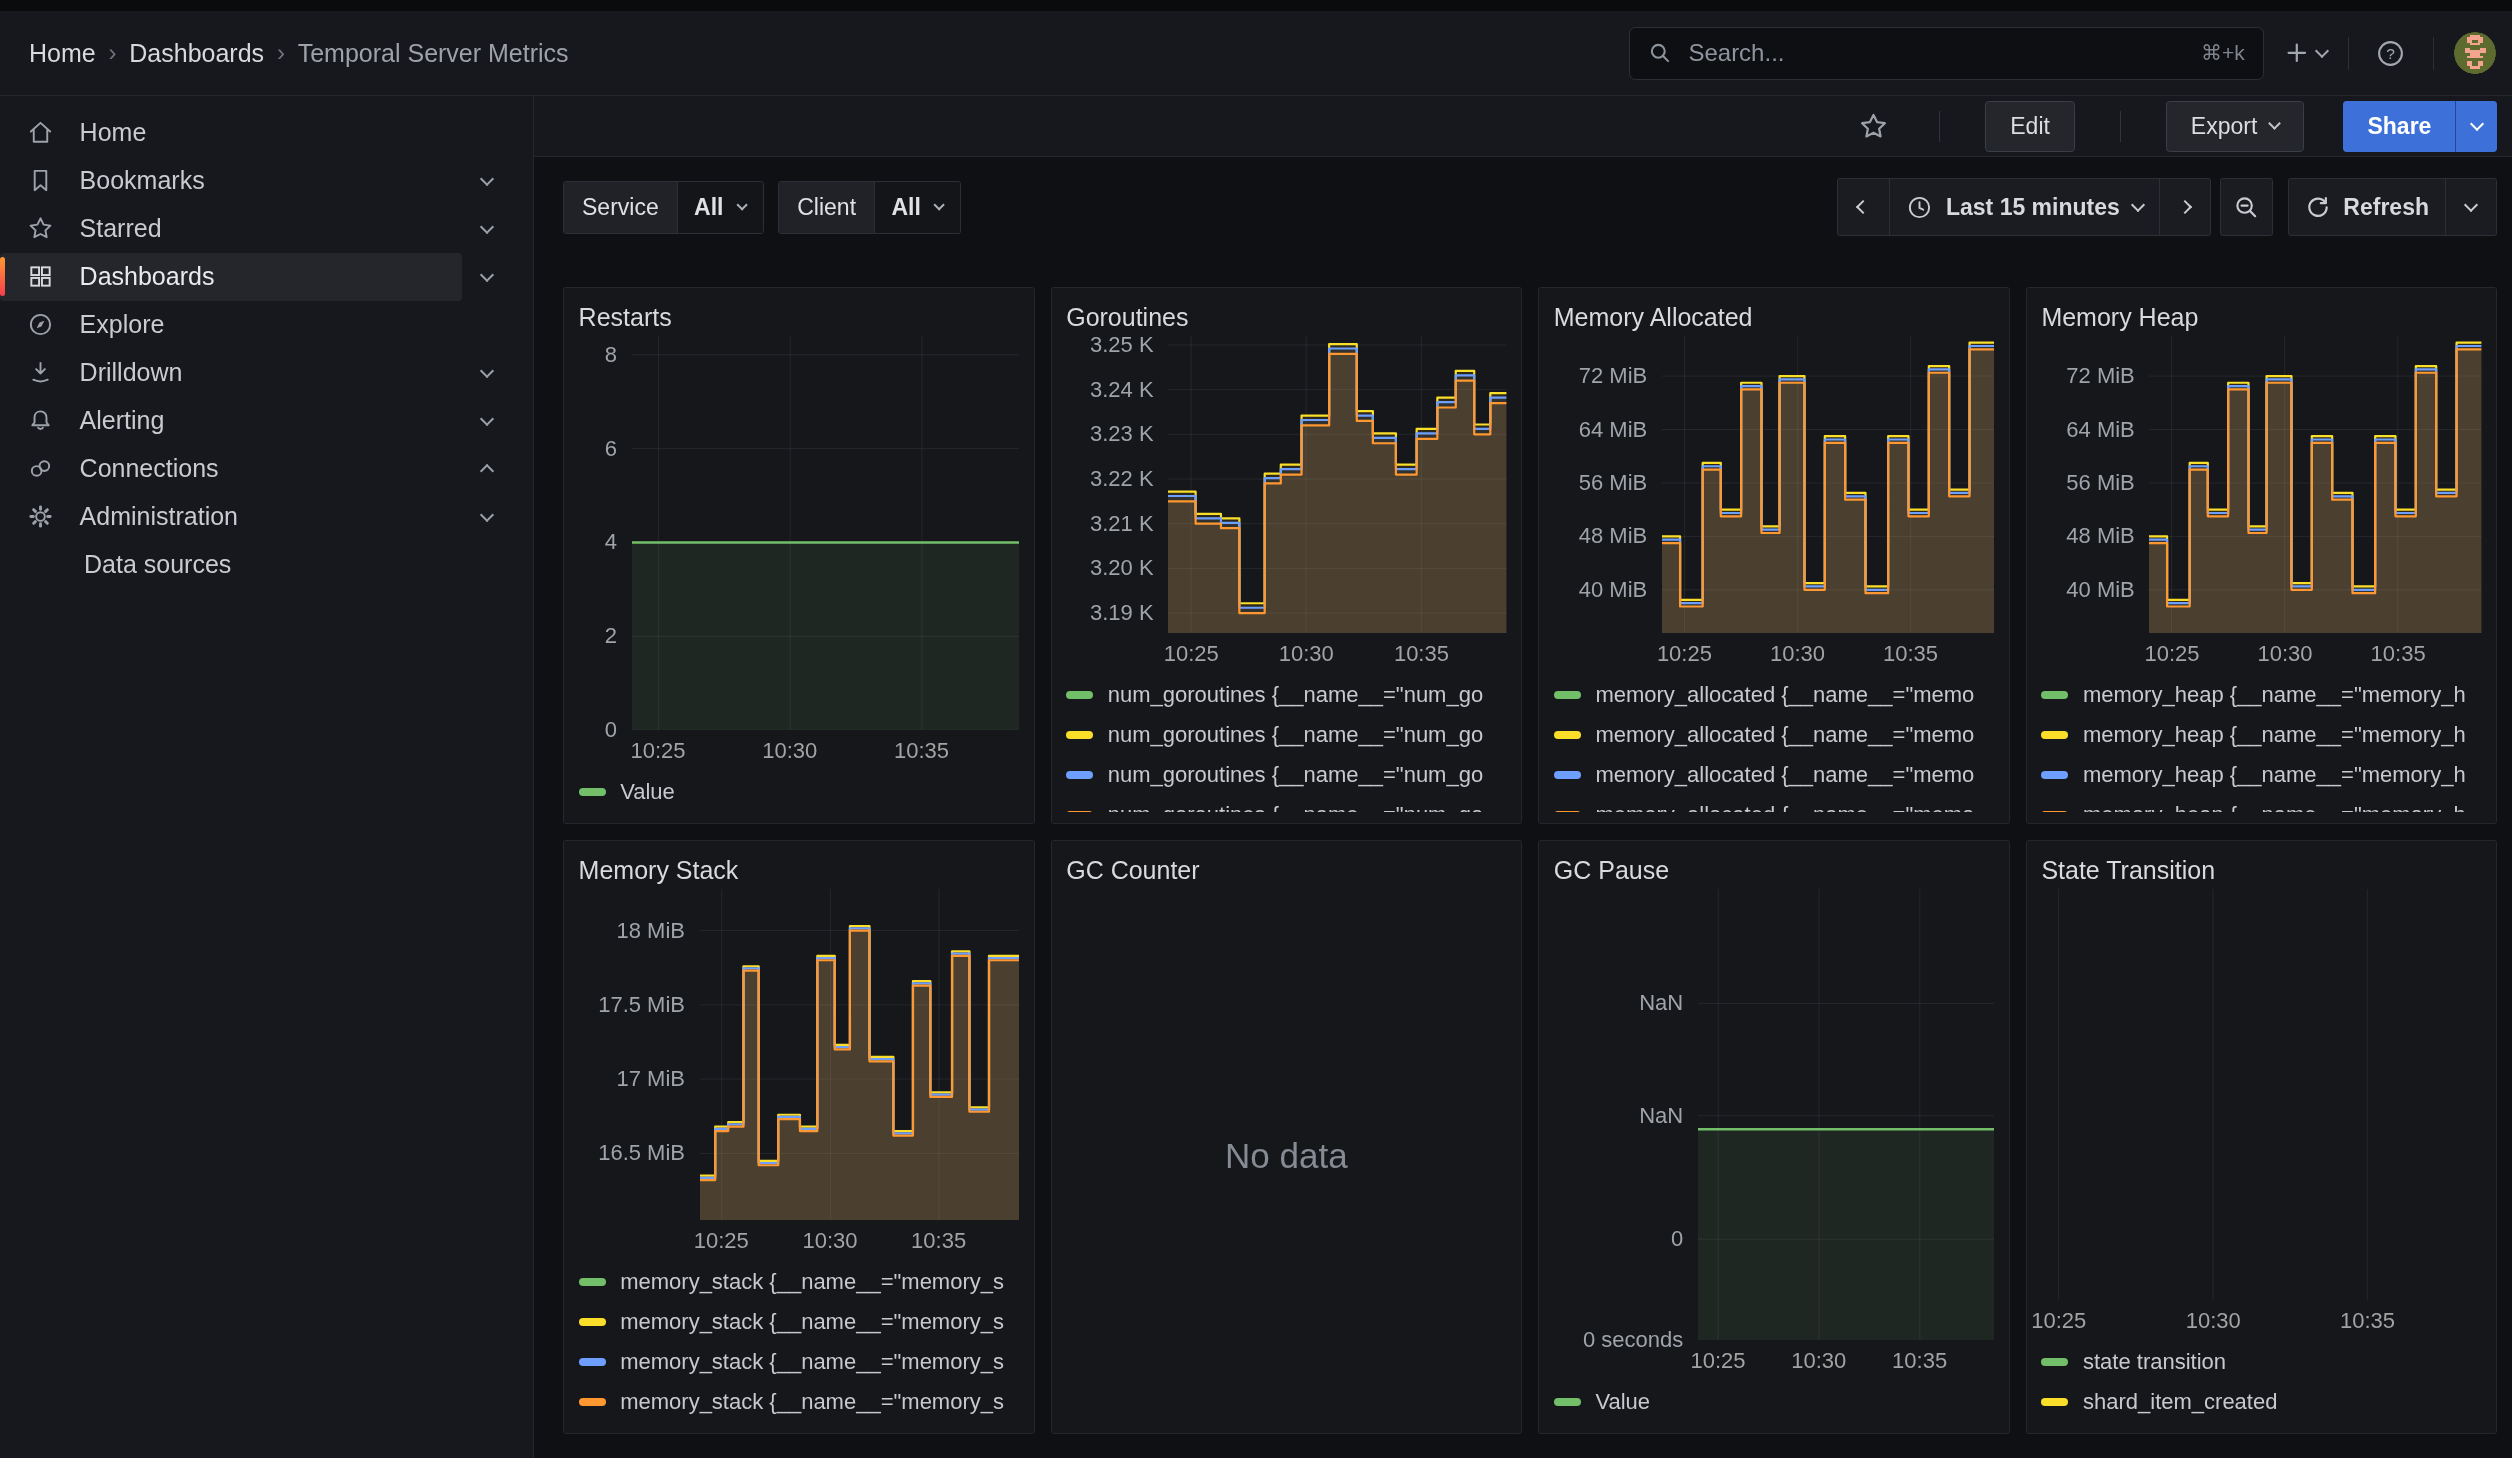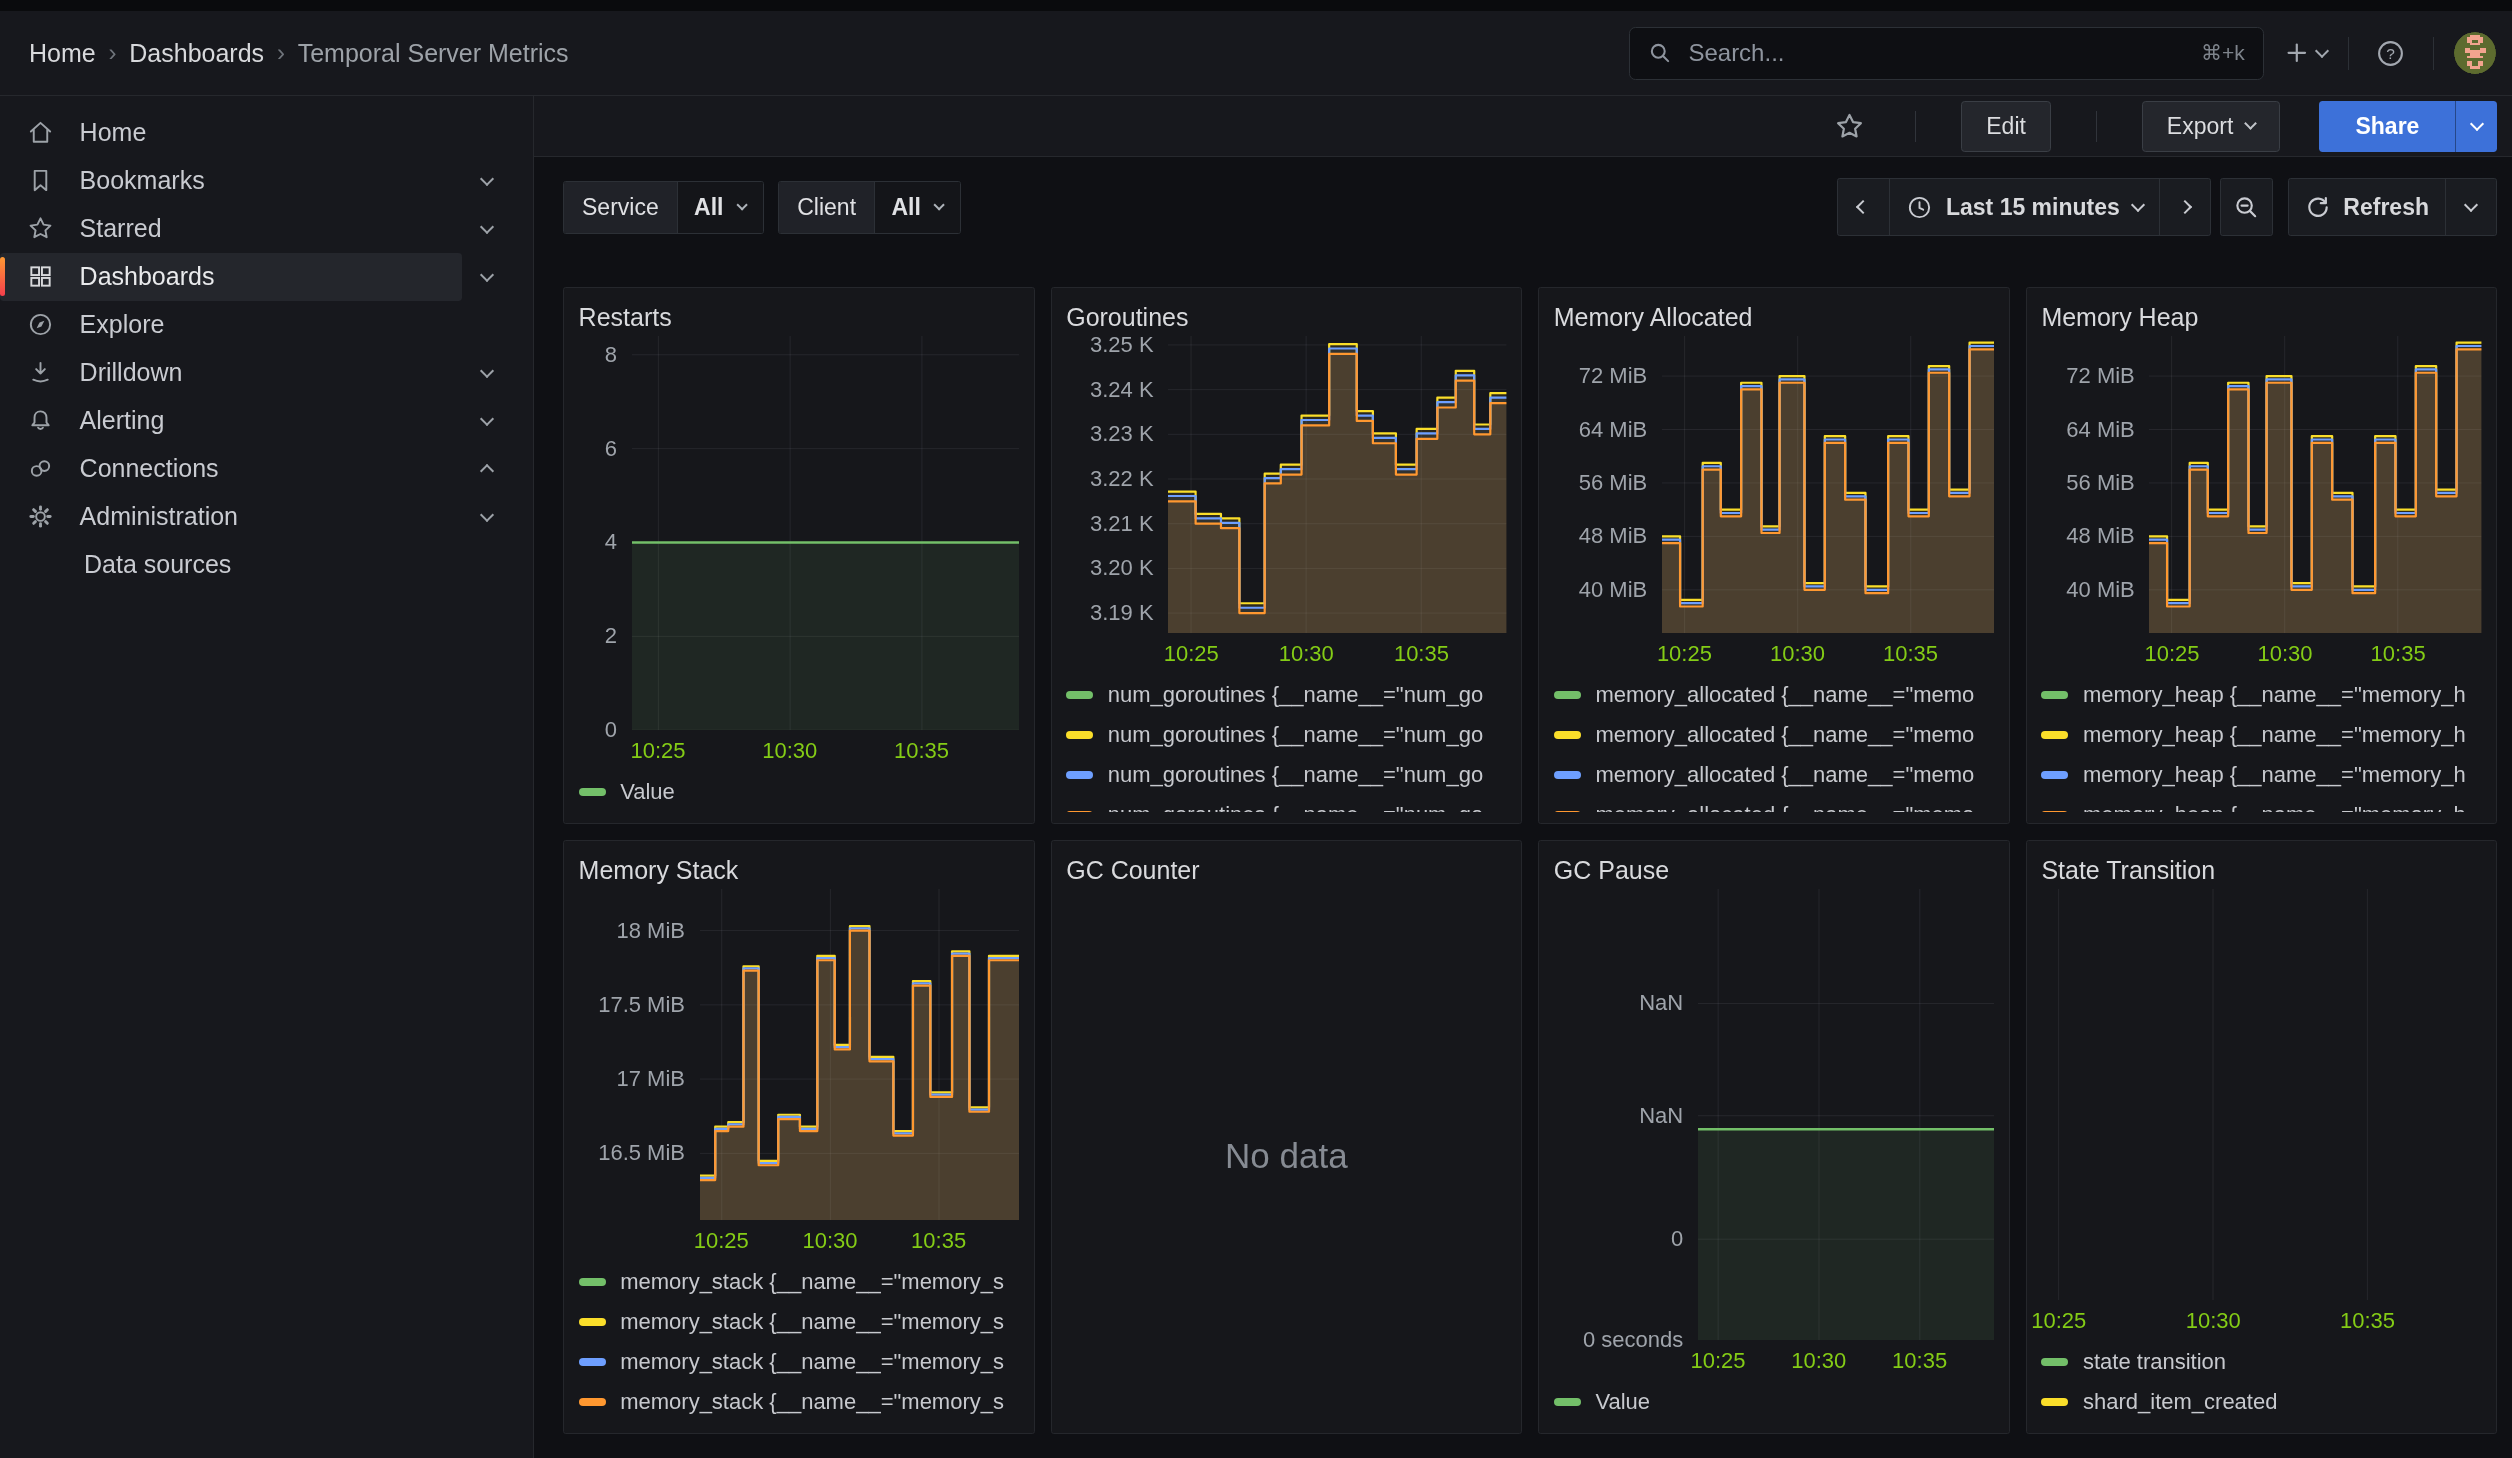--- a/index.html
+++ b/index.html
@@ -43,21 +43,21 @@
   .ssub{padding-left:84px;}
   .schev{width:49px;height:100%;display:flex;align-items:center;justify-content:center;color:#9da2a8;}
   .content{flex:1;display:flex;flex-direction:column;min-width:0;}
   
   .toolbar{height:61px;flex:none;background:#17181d;border-bottom:0.9px solid #26282d;display:flex;align-items:center;justify-content:flex-end;padding:0 14.6px;gap:23px;}
   .tb-div{width:0.9px;height:31px;background:#31343b;margin:0 22px;}
   .staricon{width:42px;height:42px;color:#9da2a8;display:flex;align-items:center;justify-content:center;}
   .btn{height:51px;display:inline-flex;align-items:center;gap:12.8px;padding:0 24px;border-radius:3.7px;font-size:23px;color:#dcdde0;background:#24262c;border:0.9px solid #3a3e45;}
   .btn .chev{width:9px;height:9px;border-width:2.3px;color:#c2c5ca;}
   .share{display:flex;margin-left:16.4px;}
-  .btn-blue{height:51px;display:inline-flex;align-items:center;padding:0 36px;background:#3D71D9;color:#fff;font-size:23px;font-weight:600;border-radius:3.7px 0 0 3.7px;}
+  .btn-blue{height:51px;display:inline-flex;align-items:center;padding:0 24px;background:#3D71D9;color:#fff;font-size:23px;font-weight:600;border-radius:3.7px 0 0 3.7px;}
   .btn-blue-chev{width:42px;height:51px;display:flex;align-items:center;justify-content:center;background:#3D71D9;border-left:0.9px solid rgba(10,20,40,0.45);border-radius:0 3.7px 3.7px 0;color:#fff;}
   
   .dash{flex:1;background:#0f1014;padding:21px 14.6px 0 29px;overflow:hidden;}
   .controls{display:flex;align-items:center;margin-bottom:51px;}
   .vargroup{display:flex;align-items:stretch;height:53px;border:0.9px solid #2c3036;border-radius:2.7px;overflow:hidden;margin-right:14.6px;}
   .varlabel{display:flex;align-items:center;padding:0 18px;background:#202228;font-size:23px;color:#e0e1e4;}
   .varvalue{display:flex;align-items:center;gap:14.6px;padding:0 16.4px;background:#141519;border-left:0.9px solid #2c3036;font-size:23px;color:#e0e1e4;font-weight:600;}
   .varvalue .chev{width:8.2px;height:8.2px;border-width:2.3px;color:#aeb3ba;}
   .ctr-spacer{flex:1;}
   .tgroup{display:flex;align-items:stretch;height:58px;border:0.9px solid #2c3036;border-radius:2.7px;overflow:hidden;background:#1a1c21;}
@@ -68,21 +68,21 @@
   .mleft{margin-left:9px;}
   .mleft16{margin-left:14.6px;}
   
   .grid{display:grid;grid-template-columns:repeat(4,1fr);grid-template-rows:537px 594px;gap:16px;}
   .panel{background:#16171b;border:0.9px solid #25272c;border-radius:2.7px;padding:11px 14.6px;display:flex;flex-direction:column;overflow:hidden;min-width:0;}
   .ptitle{height:37px;flex:none;display:flex;align-items:center;font-size:25px;font-weight:500;color:#d9dadd;}
   .plot{flex:1;display:flex;min-height:0;}
   .ylabels{width:var(--yw,55px);flex:none;position:relative;font-size:22px;color:#9fa4ab;}
   .ytick{position:absolute;right:14.6px;transform:translateY(-50%);white-space:nowrap;}
   .csvg{flex:1;height:100%;min-width:0;}
-  .xrow{height:40px;flex:none;display:flex;font-size:22px;color:#84cc16;}
+  .xrow{height:40px;flex:none;display:flex;font-size:22px;color:#a3a3a3;}
   .xsp{width:var(--yw,55px);flex:none;}
   .xlabels{flex:1;position:relative;}
   .xtick{position:absolute;top:7.3px;transform:translateX(-50%);white-space:nowrap;}
   .legend{flex:none;margin-top:1.8px;}
   .legend-clip{height:137px;overflow:hidden;}
   .lrow{display:flex;align-items:center;gap:14.6px;height:40px;}
   .sw{width:27px;height:8.2px;border-radius:4.6px;flex:none;}
   .ltxt{font-size:22px;color:#c7c9ce;white-space:nowrap;overflow:hidden;}
   .nodata{flex:1;display:flex;align-items:center;justify-content:center;font-size:35px;color:#868b93;}
   .grid-line{stroke:rgba(204,204,220,0.09);stroke-width:1;}

